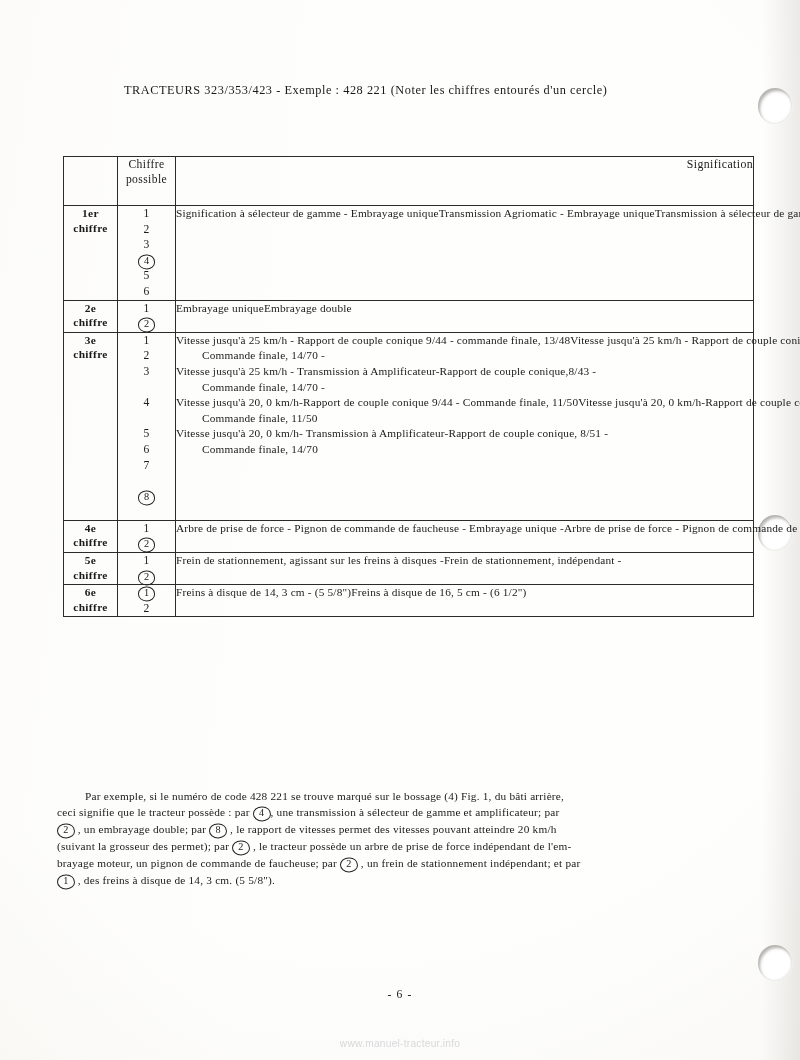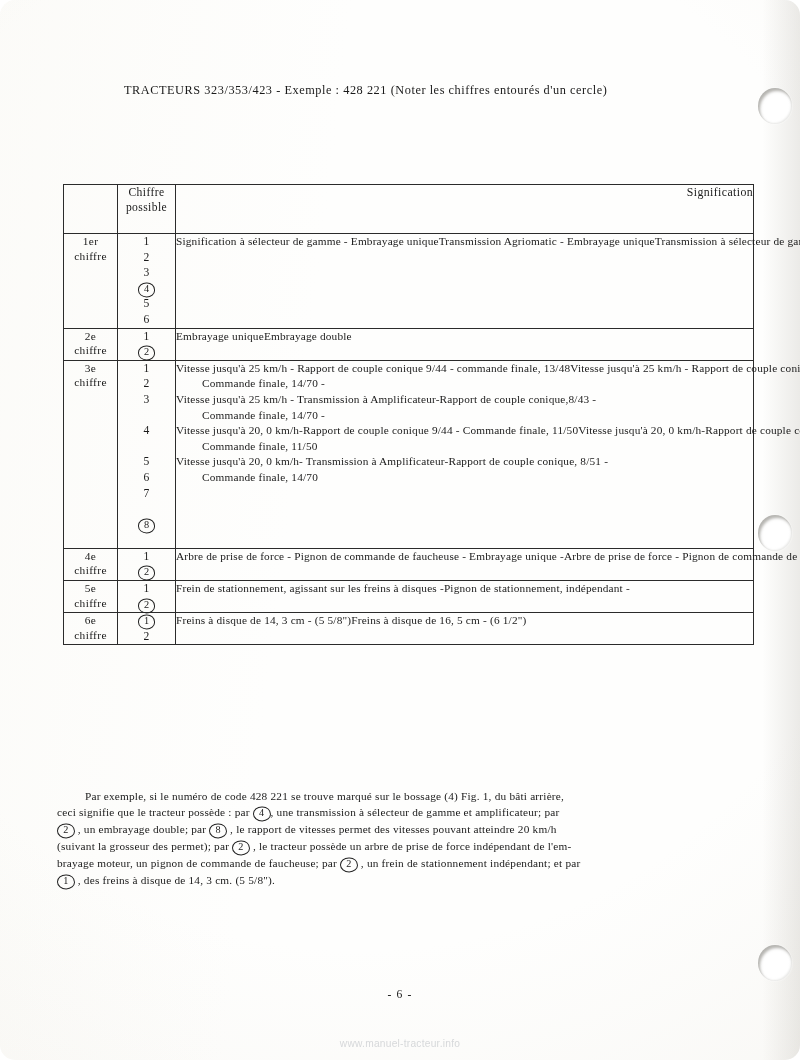--- a/index.html
+++ b/index.html
@@ -10,21 +10,20 @@
   body {
     font-family: "Liberation Serif", serif;
     color: #1a1a1a;
   }
   .page {
     position: relative;
     width: 800px;
     height: 1060px;
     background: #fefefd;
     overflow: hidden;
-    border-radius: 15px;
   }
   
   .scan-tint {
     position: absolute;
     inset: 0;
     background:
       radial-gradient(ellipse 120% 90% at 45% 40%, rgba(255,255,255,0) 55%, rgba(228,224,214,0.30) 100%),
       linear-gradient(97deg, rgba(250,249,245,0.6) 0%, rgba(255,255,255,0) 38%);
     pointer-events: none;
   }
@@ -57,21 +56,21 @@
     top: 83px;
     font-size: 12.3px;
     letter-spacing: 0.55px;
     white-space: nowrap;
   }
 
   
   .code-table {
     position: absolute;
     left: 63px;
-    top: 184px;
+    top: 156px;
     width: 690px;
     border-collapse: collapse;
     table-layout: fixed;
   }
   .code-table td, .code-table th {
     border: 1px solid #2b2b2b;
     vertical-align: top;
     padding: 0;
     font-weight: normal;
   }
@@ -116,20 +115,21 @@
   .mean-cell .cont { padding-left: 26px; display: block; }
   .digit-cell .d { display: block; height: 15.6px; }
   .digit-cell .d.gap { visibility: hidden; }
 
   
   .lbl-wrap {
     display: flex;
     align-items: center;
     justify-content: center;
     height: 100%;
+    font-weight: bold;
   }
 
   
   .circled {
     display: inline-block;
     min-width: 13px;
     height: 13px;
     line-height: 12.4px;
     border: 1.05px solid #222;
     border-radius: 50% 48% 50% 52% / 50% 52% 48% 50%;
@@ -268,21 +268,21 @@
         <tr>
           <td class="lbl-cell">
             <div class="lbl-wrap">
               <div><span>5e</span><br><span>chiffre</span></div>
             </div>
           </td>
           <td class="digit-cell">
             <span class="d">1</span>
             <span class="d"><span class="circled">2</span></span>
           </td>
-          <td class="mean-cell"><span class="d">Frein de stationnement, agissant sur les freins à disques -</span><span class="d">Pignon de stationnement, indépendant -</span></td>
+          <td class="mean-cell"><span class="d">Frein de stationnement, agissant sur les freins à disques -</span><span class="d">Frein de stationnement, indépendant -</span></td>
         </tr>
         <tr>
           <td class="lbl-cell">
             <div class="lbl-wrap">
               <div><span>6e</span><br><span>chiffre</span></div>
             </div>
           </td>
           <td class="digit-cell">
             <span class="d"><span class="circled">1</span></span>
             <span class="d">2</span>

